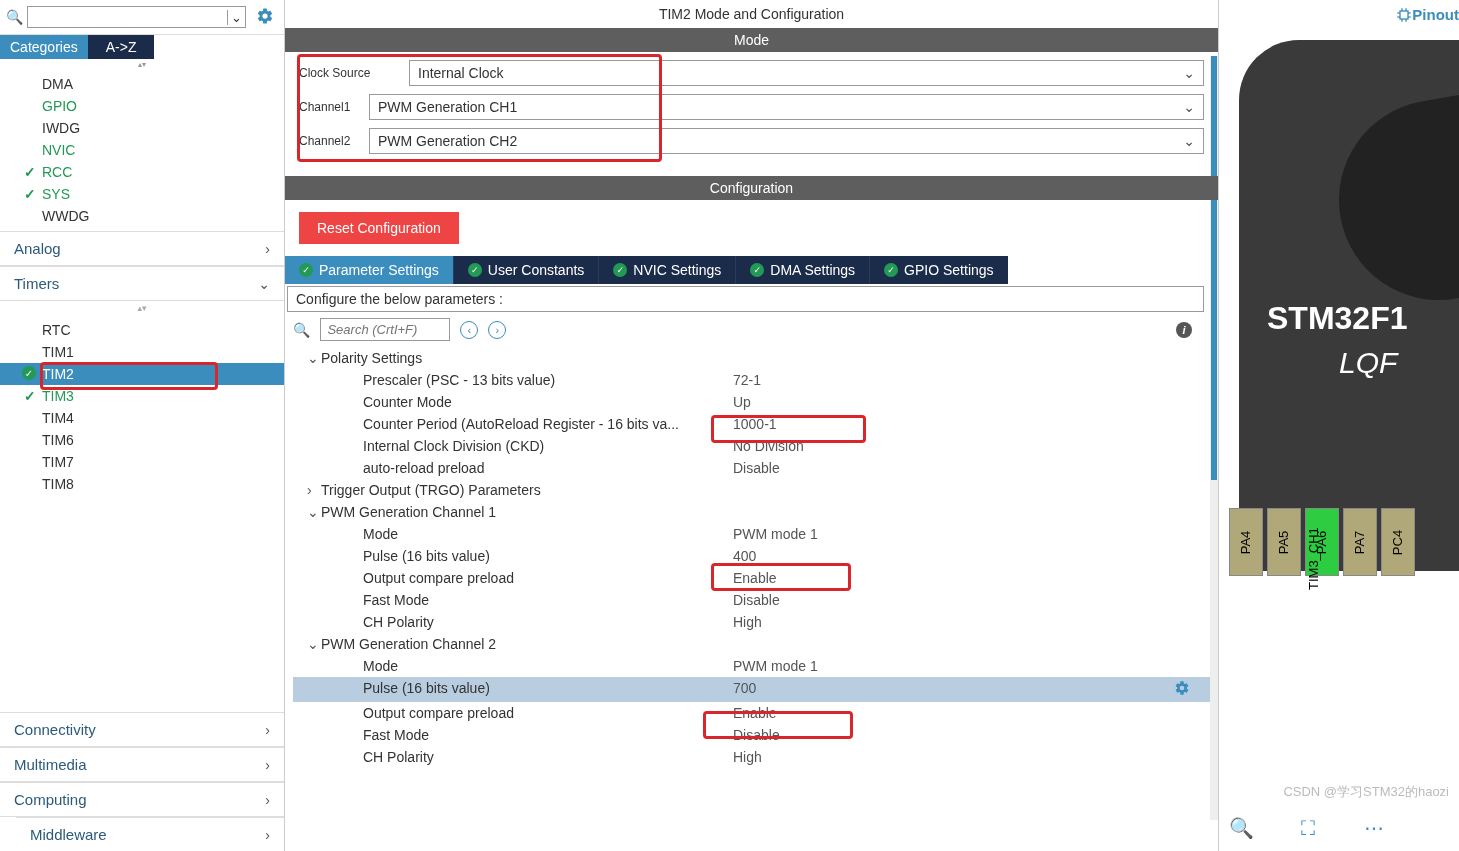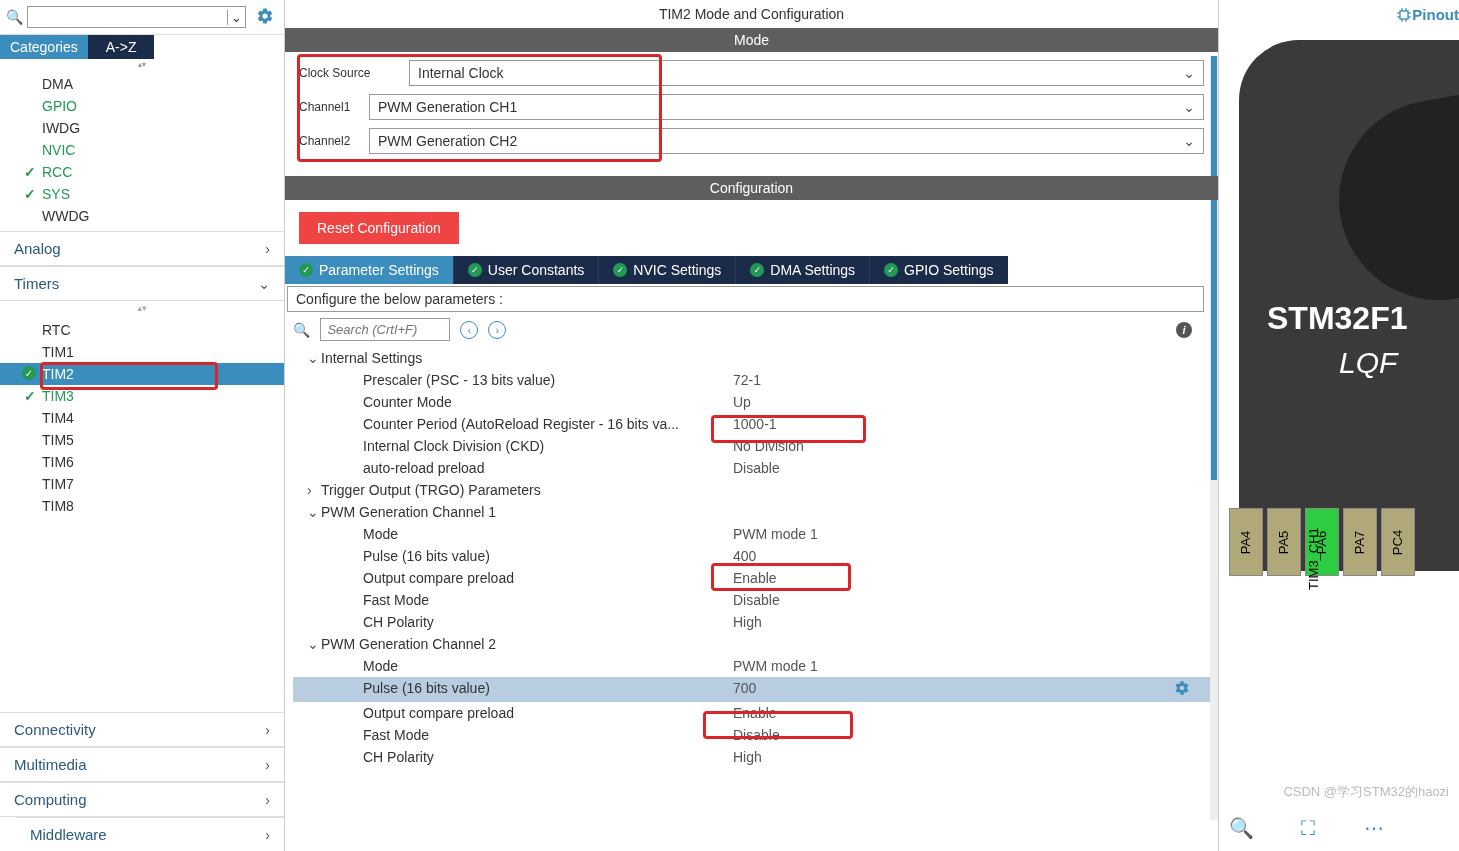--- a/index.html
+++ b/index.html
@@ -139,21 +139,20 @@
 
     <div class="tree">
       <div class="tree-item">RTC</div>
       <div class="tree-item">TIM1</div>
       <div class="tree-item selected checkcircle" style="position:relative;">
         <span>TIM2</span>
         <span class="redbox-timer"></span>
       </div>
       <div class="tree-item green check">TIM3</div>
       <div class="tree-item">TIM4</div>
-      <div class="tree-item">TIM5</div>
       <div class="tree-item">TIM6</div>
       <div class="tree-item">TIM7</div>
       <div class="tree-item">TIM8</div>
     </div>
 
     <div style="flex:1"></div>
 
     <div class="cat-header">
       <span>Connectivity</span>
       <span class="chev">›</span>
@@ -235,21 +234,21 @@
 
     <div class="param-search-row">
       <span class="mag-icon">🔍</span>
       <input class="param-search" placeholder="Search (CrtI+F)" style="">
       <span class="nav-arrow">‹</span>
       <span class="nav-arrow">›</span>
       <span class="info-icon">i</span>
     </div>
 
     <div class="param-tree" style="position:relative;">
-      <div class="p-group"><span class="tw">⌄</span><span>Internal Settings</span></div>
+      <div class="p-group"><span class="tw">⌄</span><span>Polarity Settings</span></div>
       <div class="p-row">
           <div class="p-label">Prescaler (PSC - 13 bits value)</div>
           <div class="p-val">72-1</div>
         </div>
       <div class="p-row">
           <div class="p-label">Counter Mode</div>
           <div class="p-val">Up</div>
         </div>
       <div class="p-row">
           <div class="p-label">Counter Period (AutoReload Register - 16 bits va...</div>

